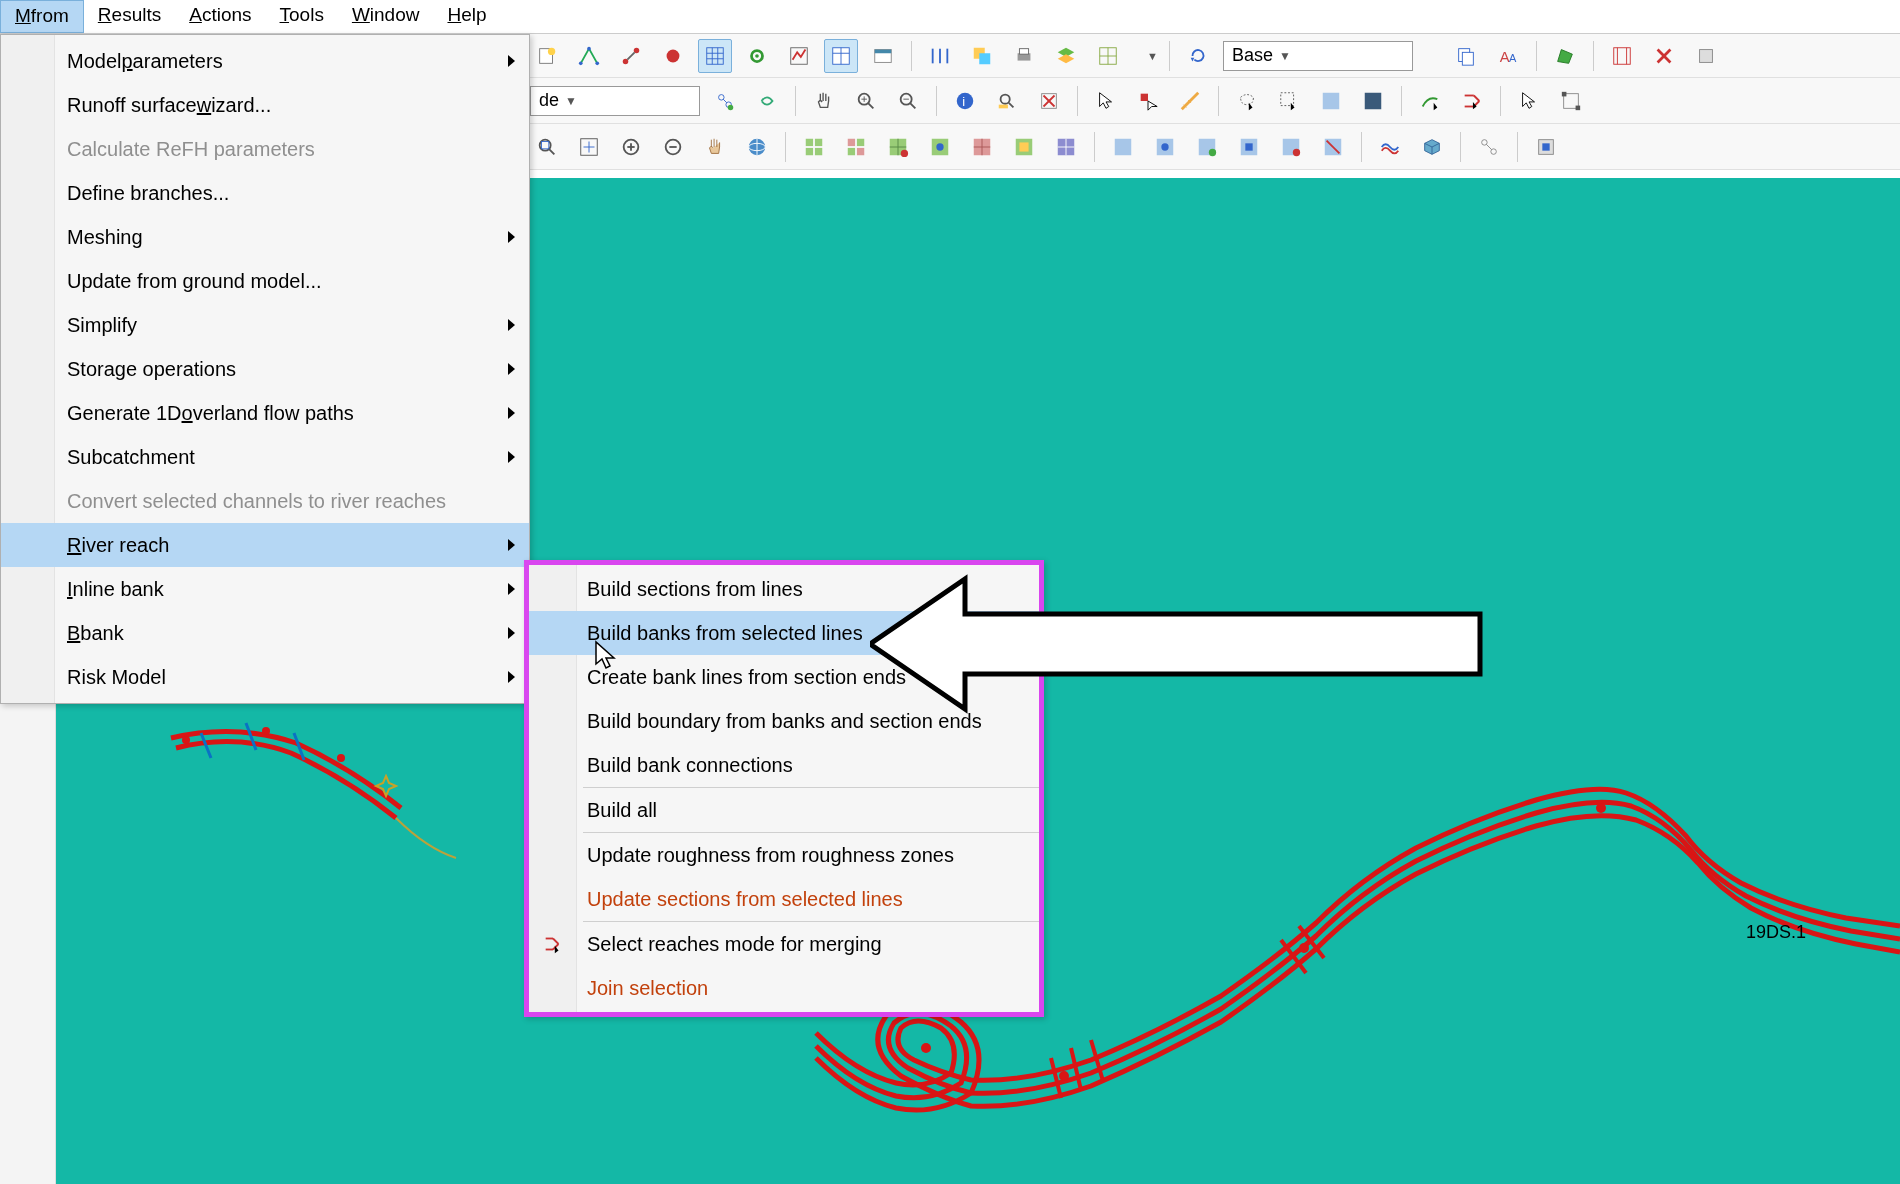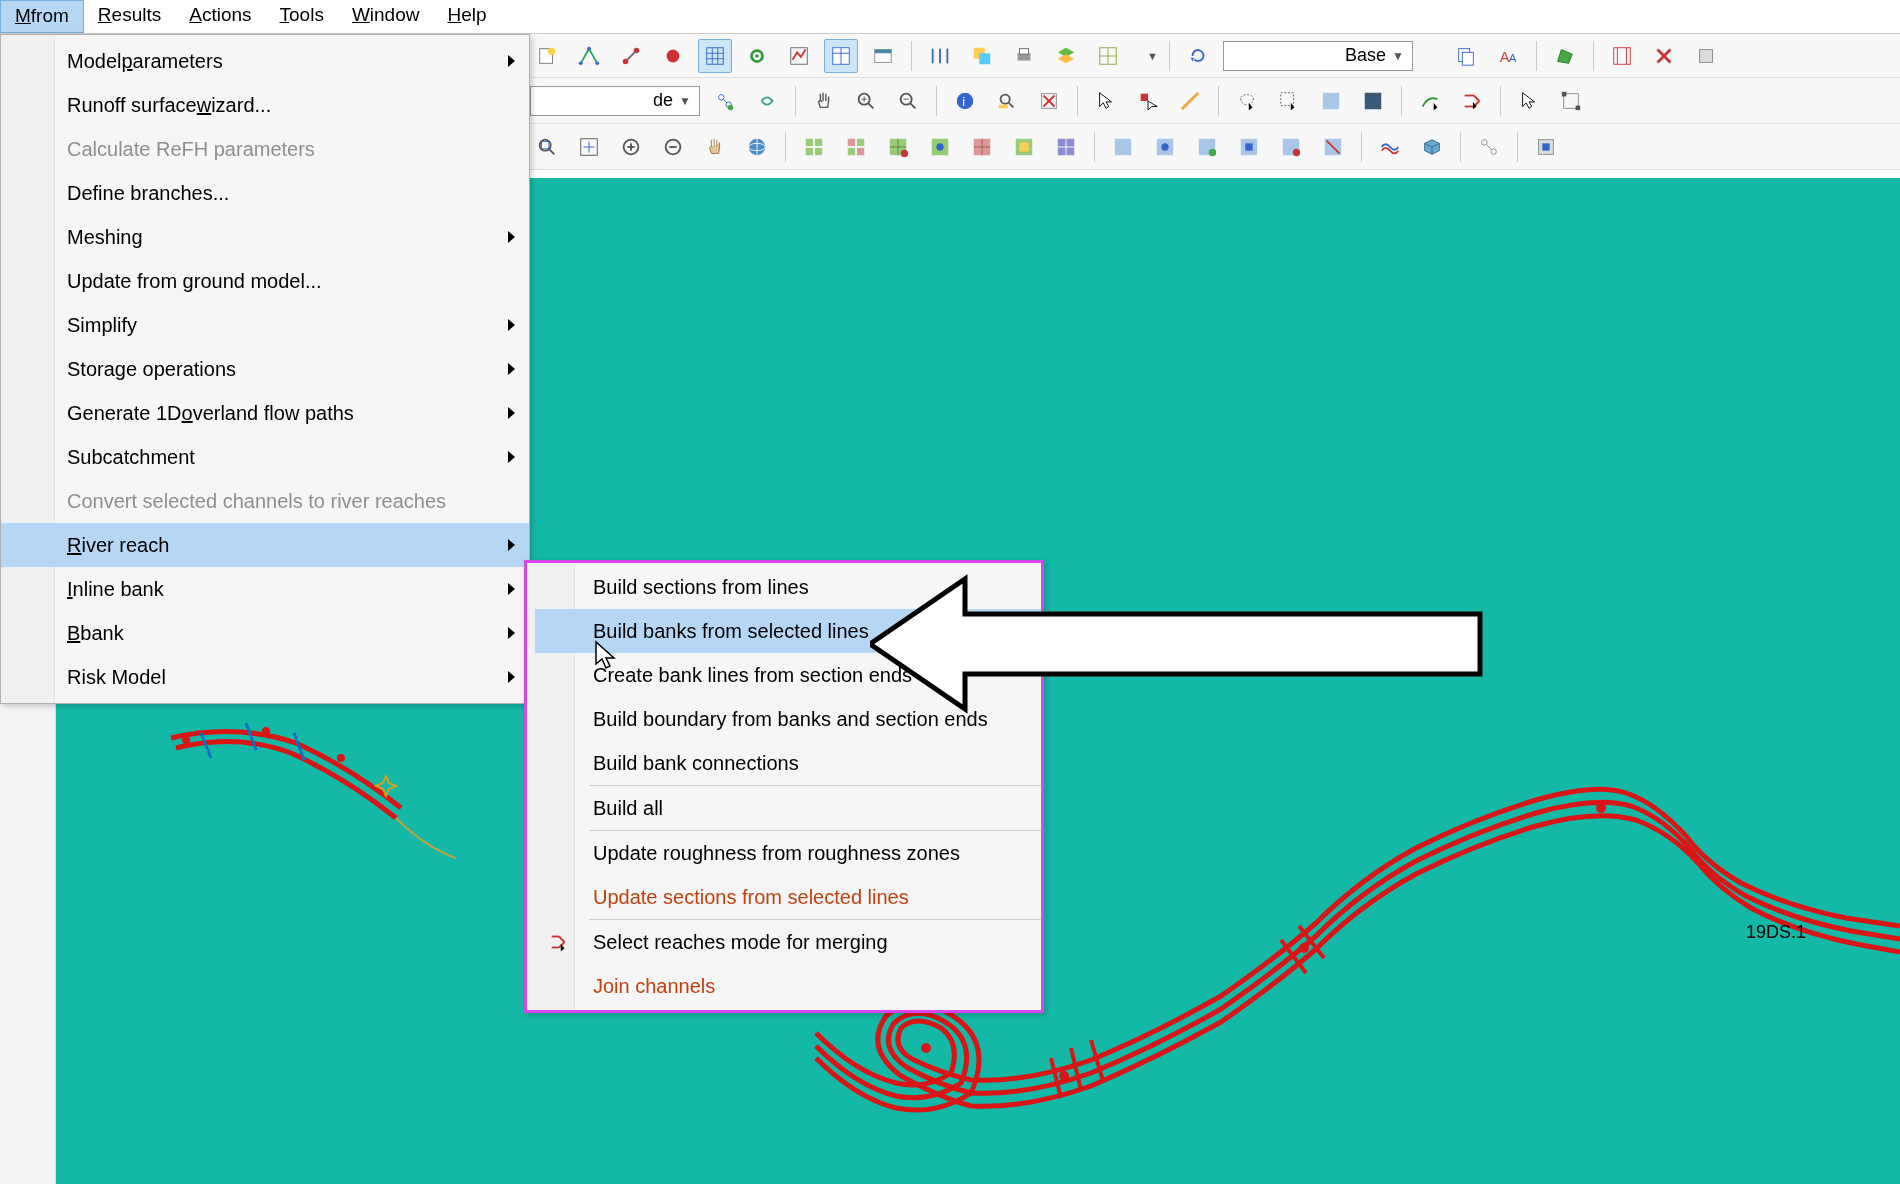--- a/index.html
+++ b/index.html
@@ -10,35 +10,35 @@
 .menubar-item { padding: 4px 14px; cursor: default; font-size: 19px; }
 .menubar-item.active { background: #b5d7f4; border: 1px solid #7ab0db; }
 .menubar-item .u { text-decoration: underline; }
 
 
 .toolbars { position: absolute; top: 34px; left: 0; right: 0; }
 .toolbar-row { height: 44px; display: flex; align-items: center; gap: 8px; padding: 0 4px; border-bottom: 1px solid #e0e0e0; background: #f8f8f8; }
 .tool-btn { width: 34px; height: 34px; display: flex; align-items: center; justify-content: center; border: 1px solid transparent; border-radius: 2px; }
 .tool-btn.active { background: #cce6f7; border: 1px solid #7ab0db; }
 .tool-sep { width: 1px; height: 30px; background: #ccc; margin: 0 3px; }
-.tool-combo { height: 30px; min-width: 190px; border: 1px solid #999; background: #fff; padding: 2px 8px; display: flex; align-items: center; justify-content: flex-end; font-size: 18px; }
+.tool-combo { height: 30px; min-width: 190px; border: 1px solid #999; background: #fff; padding: 2px 8px; display: flex; align-items: center; justify-content: flex-start; font-size: 18px; }
 .tool-combo .chev { font-size: 12px; color: #555; margin-left: 6px; }
 
 
 .menu-panel { position: absolute; top: 34px; left: 0; width: 530px; background: #f6f6f6; border: 1px solid #b0b0b0; box-shadow: 2px 2px 6px rgba(0,0,0,0.2); z-index: 500; }
 .icon-col { position: absolute; top: 0; bottom: 0; left: 0; width: 54px; background: #f0f0f0; border-right: 1px solid #e3e3e3; }
 .menu-list { position: relative; padding: 4px 0; }
 .menu-item { position: relative; height: 44px; display: flex; align-items: center; padding-left: 66px; padding-right: 32px; font-size: 20px; color: #000; }
 .menu-item.disabled { color: #8f8f8f; }
 .menu-item.sel { background: #b5d7f4; }
 .menu-item .u { text-decoration: underline; }
 .menu-item .arrow { position: absolute; right: 14px; top: 50%; transform: translateY(-50%); width: 0; height: 0; border-top: 6px solid transparent; border-bottom: 6px solid transparent; border-left: 7px solid #000; }
 
 
-.submenu { position: absolute; top: 560px; left: 524px; width: 520px; background: #f6f6f6; border: 3px solid #d946ef; box-shadow: 2px 2px 6px rgba(0,0,0,0.2); z-index: 501; padding-left: 8px; }
+.submenu { position: absolute; top: 560px; left: 524px; width: 520px; background: #f6f6f6; border: 5px solid #d946ef; box-shadow: 2px 2px 6px rgba(0,0,0,0.2); z-index: 501; }
 .submenu .icon-col { width: 48px; }
 .sub-item { height: 44px; display: flex; align-items: center; padding-left: 58px; padding-right: 18px; font-size: 20px; }
 .sub-item.disabled { color: #c2410c; }
 .sub-item.sel { background: #b5d7f4; }
 .sub-sep { margin-left: 54px; height: 1px; background: #cfcfcf; }
 .sub-icon { position: absolute; left: 10px; width: 28px; height: 28px; display: flex; align-items: center; justify-content: center; }
 
 
 .big-arrow { position: absolute; z-index: 600; }
 
@@ -670,21 +670,21 @@
             <line x1="4" y1="6" x2="12" y2="6" stroke="#c33" stroke-width="2"></line>
             <line x1="4" y1="18" x2="12" y2="18" stroke="#c33" stroke-width="2"></line>
             <line x1="12" y1="6" x2="18" y2="12" stroke="#c33" stroke-width="2"></line>
             <line x1="12" y1="18" x2="18" y2="12" stroke="#c33" stroke-width="2"></line>
             <polygon points="14,14 14,22 18,19" fill="#000"></polygon>
           </svg>
         </span>
         <span>Select reaches mode for merging</span>
       </div>
       <div class="sub-item disabled" style="position: relative;">
-        <span>Join channels</span>
+        <span>Join selection</span>
       </div>
     </div>
 </div>
 
 <svg class="big-arrow" width="620" height="140" style="left:870px; top:574px;">
   <polygon points="0,70 95,5 95,40 610,40 610,100 95,100 95,135" fill="#fff" stroke="#000" stroke-width="5"></polygon>
 </svg>
 
 <svg class="cursor" width="26" height="30">
   <polygon points="2,2 2,24 8,19 12,28 16,26 12,18 20,18" fill="#fff" stroke="#000" stroke-width="1.5"></polygon>

